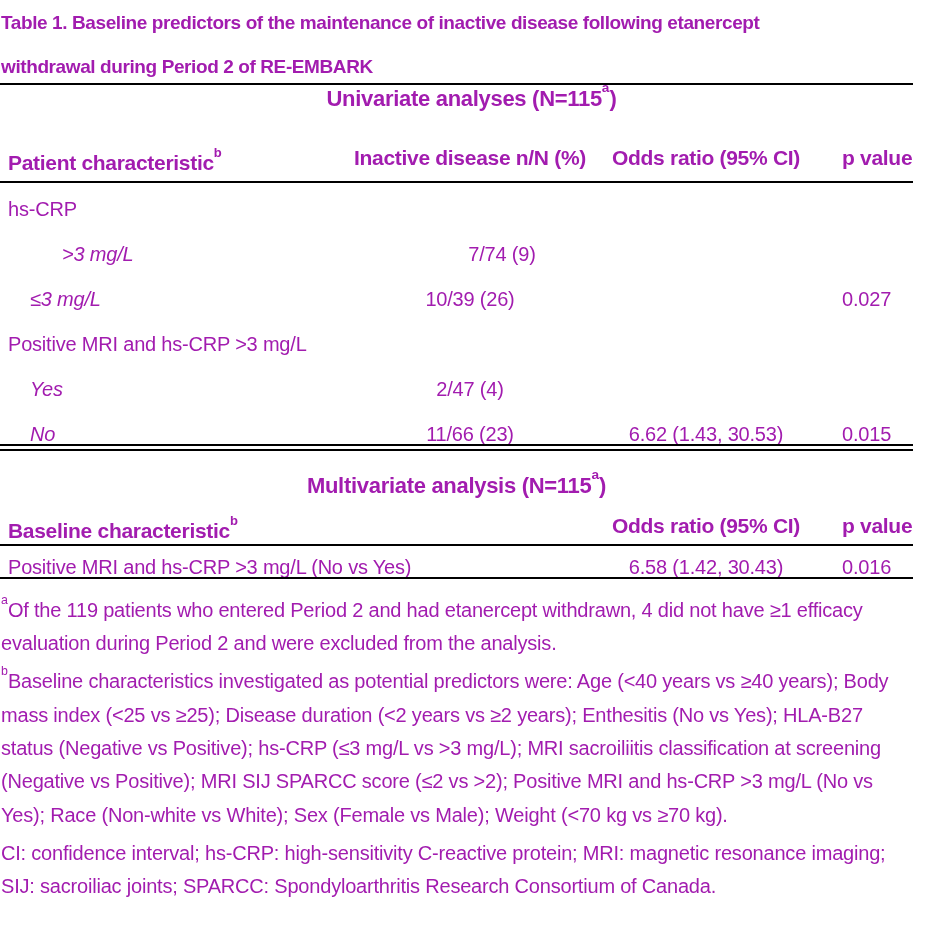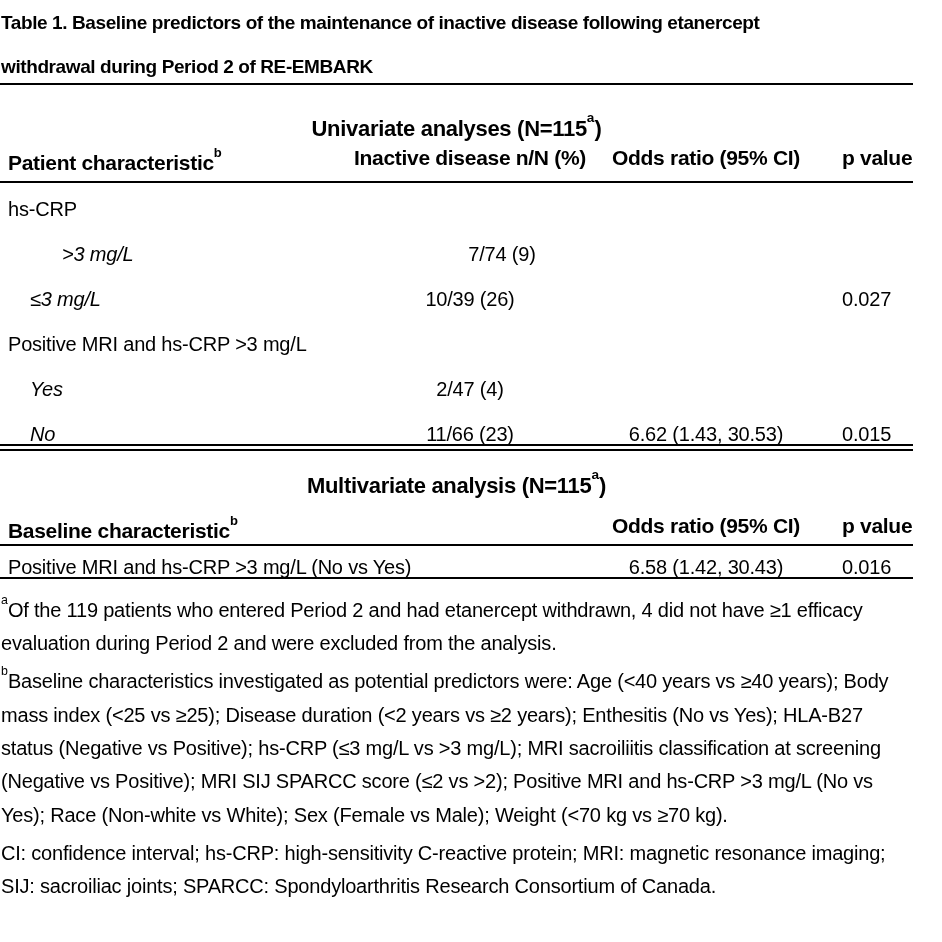--- a/index.html
+++ b/index.html
@@ -1,39 +1,39 @@
 <!DOCTYPE html>
 <html><head>
 <meta charset="utf-8">
 <style>
   html, body { margin: 0; padding: 0; }
   .page {
     position: relative;
     width: 934px;
     height: 942px;
     background: #ffffff;
-    color: #000000;
+    color: #a21caf;
     font-family: "Liberation Sans", sans-serif;
     letter-spacing: -0.2px;
     overflow: hidden;
   }
   .doc-title { position: absolute; left: 1px; top: 8px; width: 941px; font-weight: 700; font-size: 19px; letter-spacing: -0.4px; }
   .doc-title .tline { display: block; white-space: nowrap; height: 44px; line-height: 30px; }
 
   .rule { position: absolute; left: 0; width: 913px; height: 2px; background: #000000; }
   .rule-1 { top: 83px; }
   .rule-2 { top: 181px; }
   .rule-double { position: absolute; left: 0; top: 444px; width: 913px; height: 3px;
                  border-top: 2px solid #000; border-bottom: 2px solid #000; background: #fff; }
   .rule-4 { top: 544px; }
   .rule-5 { top: 577px; }
 
   .section-heading { position: absolute; left: 0; width: 913px; text-align: center;
                      font-weight: 700; font-size: 22px; letter-spacing: -0.3px; }
-  .heading-univariate { top: 116px; }
+  .heading-univariate { top: 86px; padding-left: 15px; }
   .heading-multivariate { top: 473px; }
 
   .hdr-row { position: absolute; left: 0; width: 913px; font-weight: 700; font-size: 21px; letter-spacing: -0.3px; }
   .hdr-univ { top: 143px; height: 30px; line-height: 30px; }
   .hdr-multi { top: 510px; height: 32px; line-height: 32px; }
 
   .cell { position: absolute; top: 0; white-space: nowrap; }
   .cell.c-label { left: 8px; }
   .cell.c-inactive { left: 330px; width: 280px; text-align: center; }
   .cell.c-or { left: 581px; width: 250px; text-align: center; }

